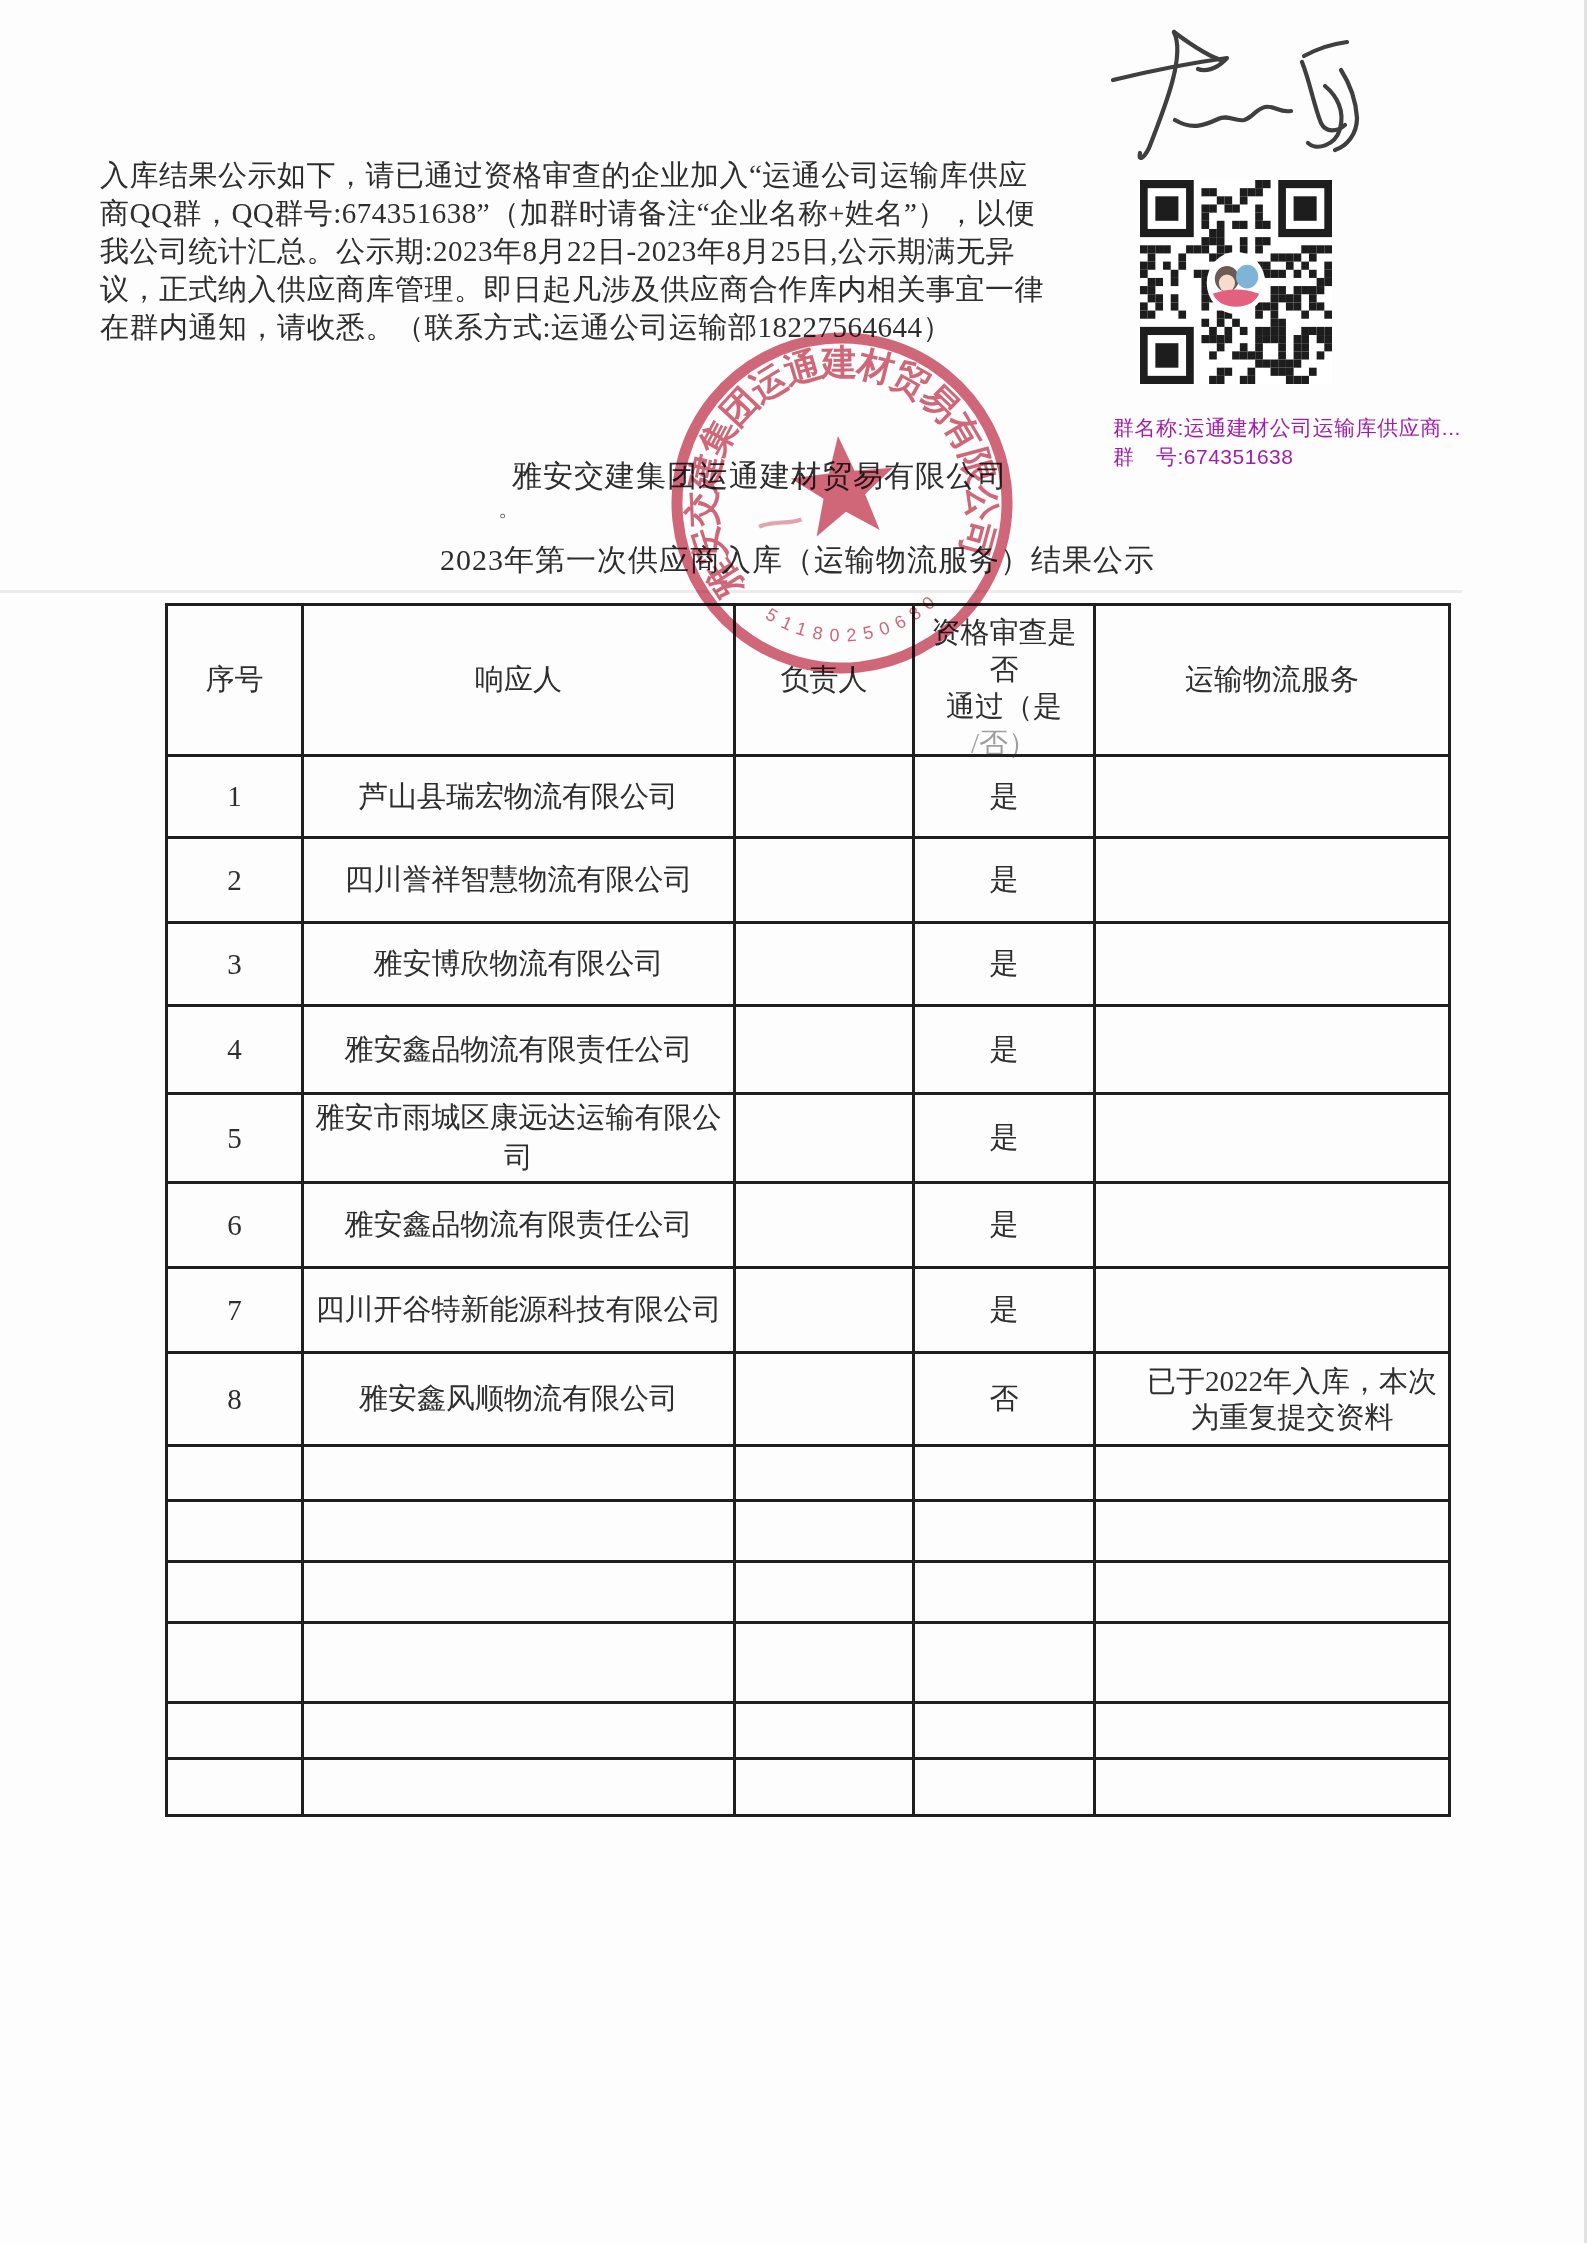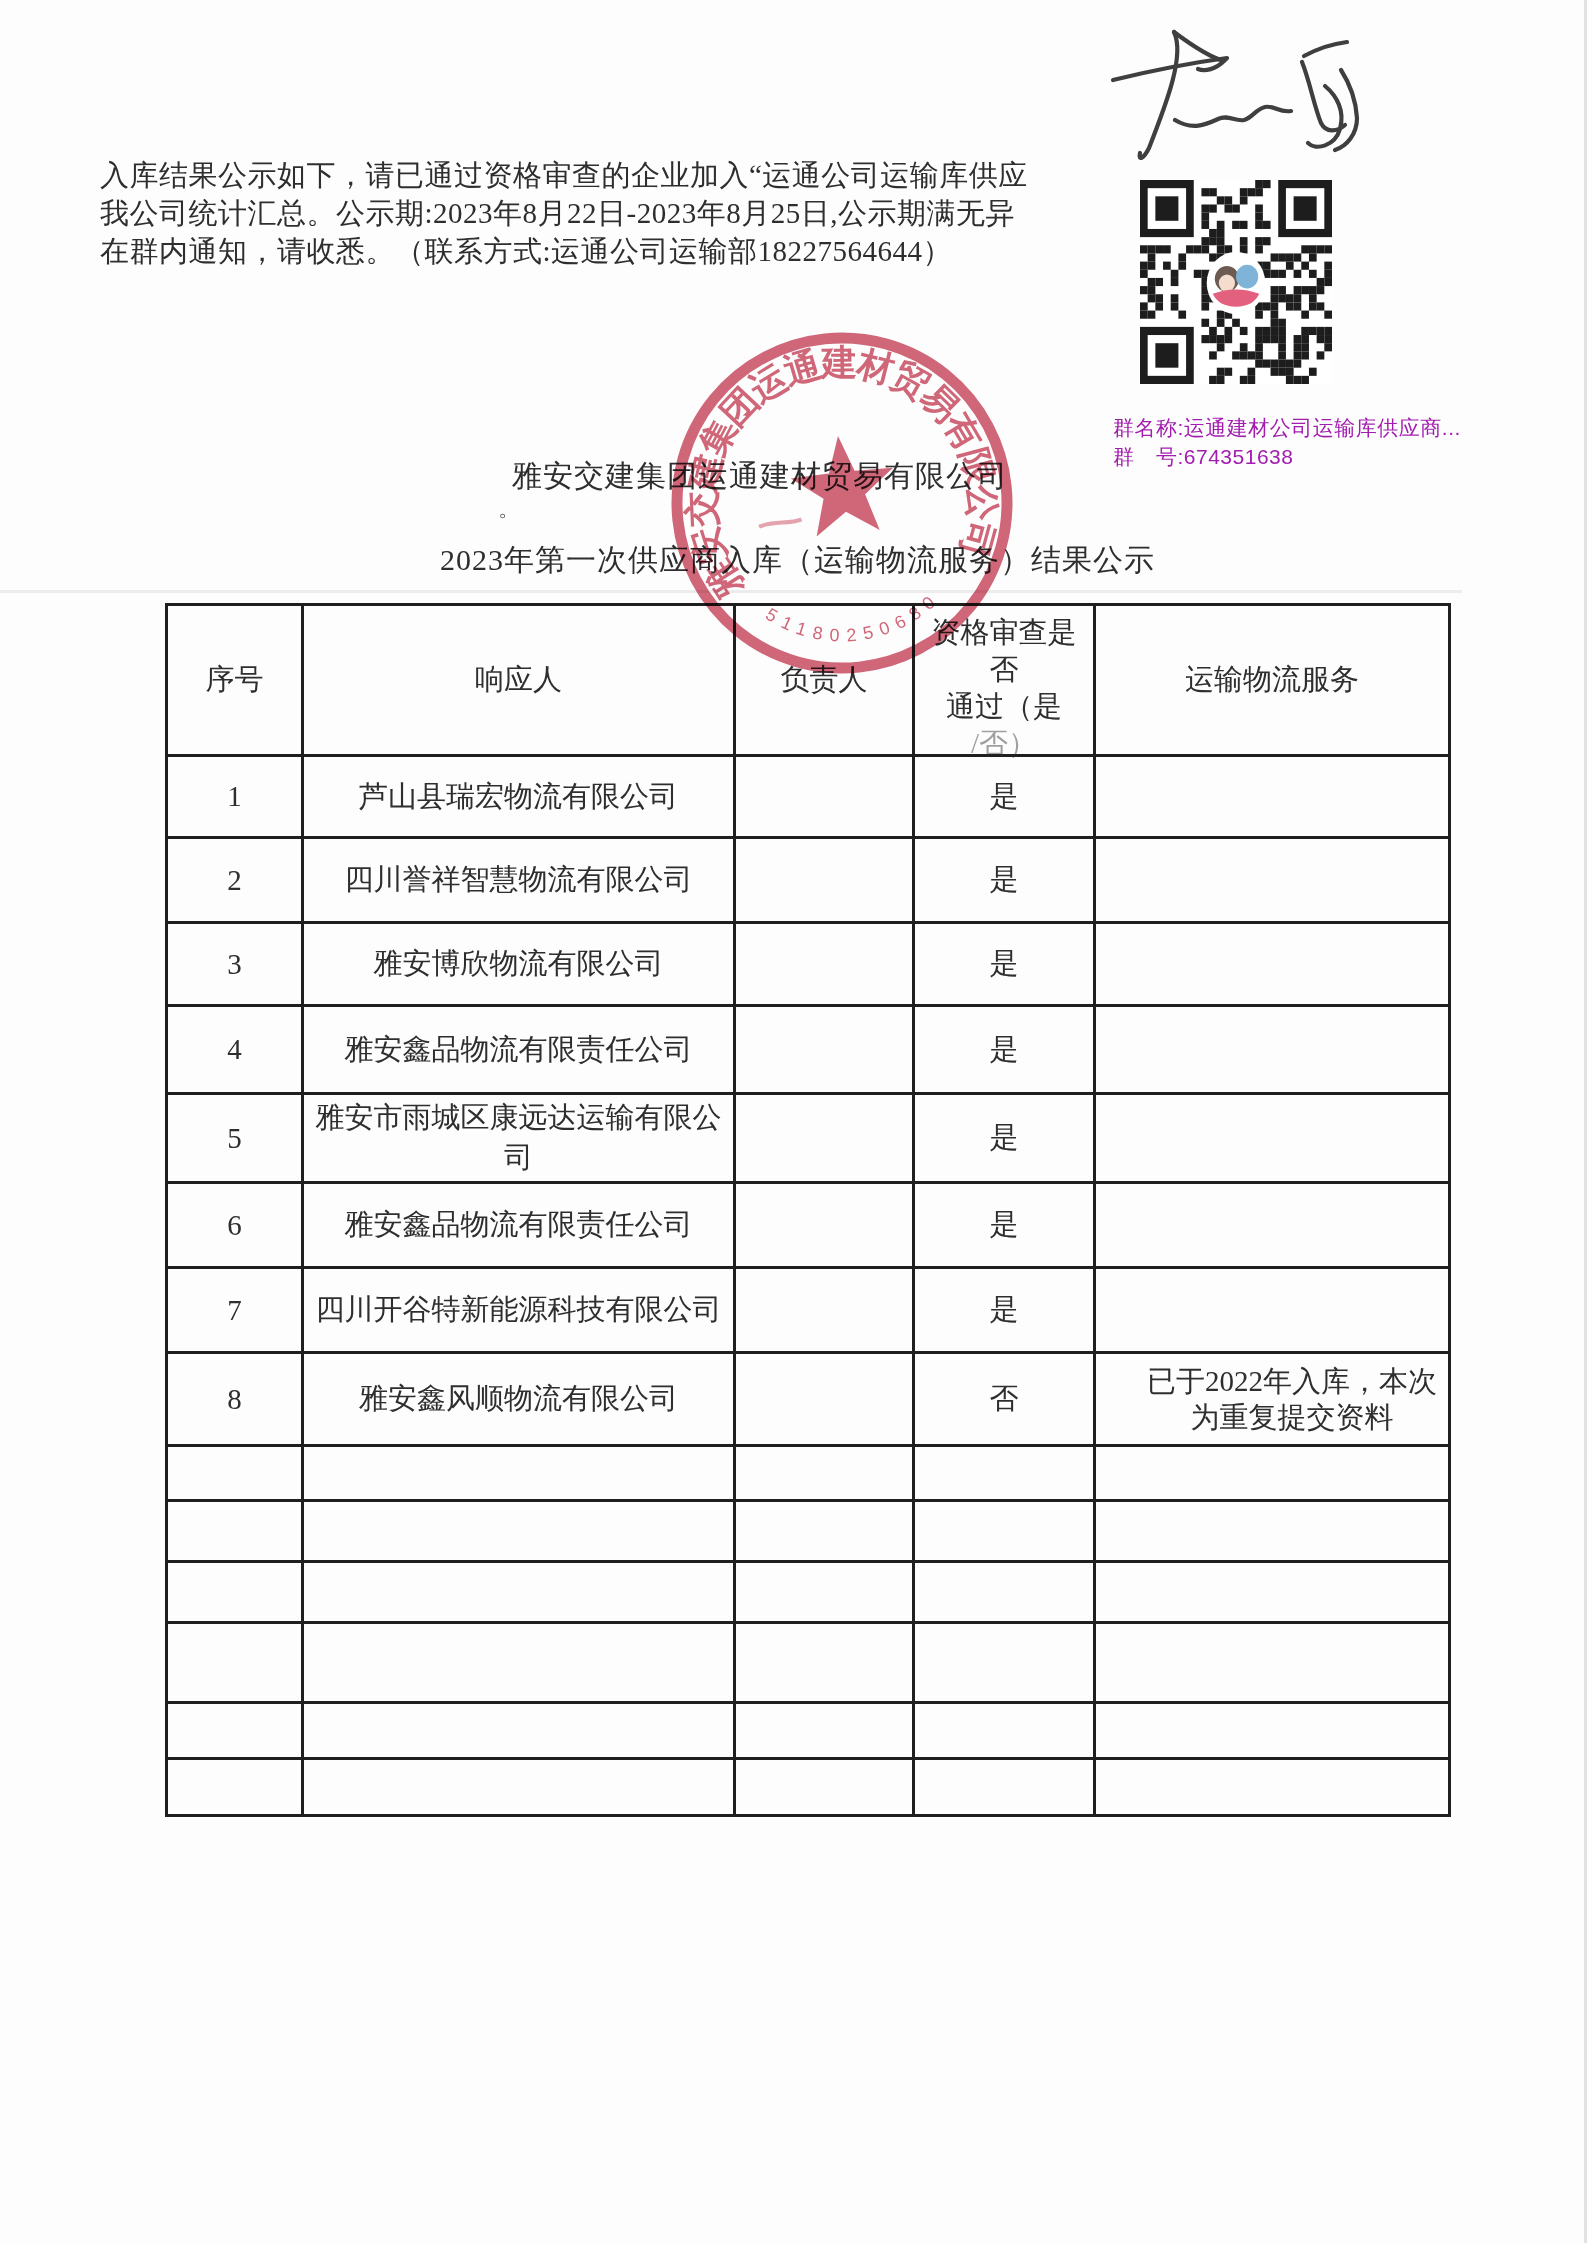--- a/index.html
+++ b/index.html
@@ -37,21 +37,23 @@
   td.reason{line-height:36px;padding-left:46px;}
   
   .stamp{left:662px;top:323px;width:360px;height:360px;mix-blend-mode:multiply;
          opacity:.84;transform:rotate(-6deg);}
 </style>
 </head>
 <body>
 
 <div class="abs notice">
     <div class="nline">入库结果公示如下，请已通过资格审查的企业加入“运通公司运输库供应</div>
+    <div class="nline">商QQ群，QQ群号:674351638”（加群时请备注“企业名称+姓名”），以便</div>
     <div class="nline">我公司统计汇总。公示期:2023年8月22日-2023年8月25日,公示期满无异</div>
+    <div class="nline">议，正式纳入供应商库管理。即日起凡涉及供应商合作库内相关事宜一律</div>
     <div class="nline">在群内通知，请收悉。（联系方式:运通公司运输部18227564644）</div>
   </div>
 
 <svg class="abs sig" viewBox="0 0 340 165">
   <g fill="none" stroke="#3f3f3f" stroke-width="4.2" stroke-linecap="round">
     <path d="M 18,70 C 55,61 95,53 132,48"></path>
     <path d="M 79,22 C 90,45 72,92 54,138 C 49,148 43,152 45,143"></path>
     <path d="M 79,22 C 95,34 114,47 129,51 C 121,59 110,62 103,59"></path>
     <path d="M 80,110 C 98,121 112,114 123,109 C 133,104 140,112 149,110 C 157,108 161,99 170,97 C 179,95 184,103 196,101"></path>
     <path d="M 252,32 C 236,34 222,39 209,46"></path>

